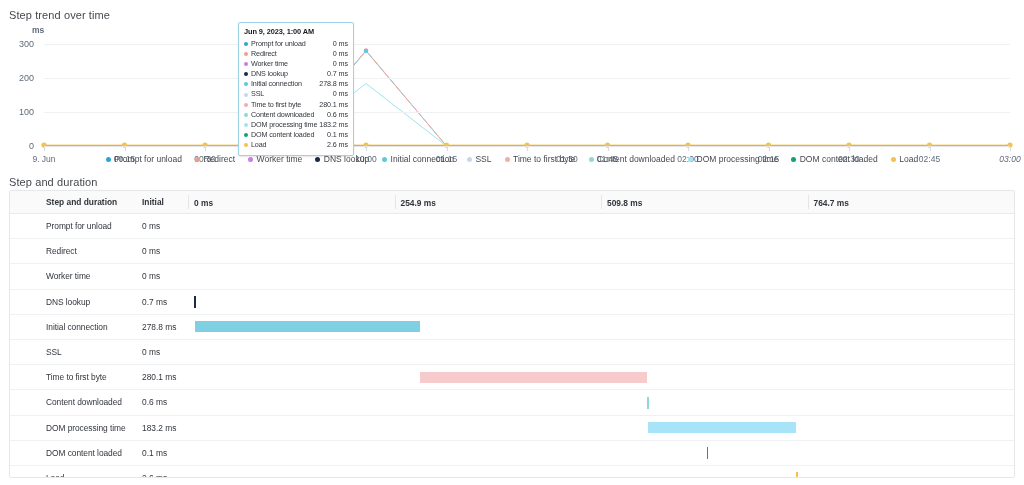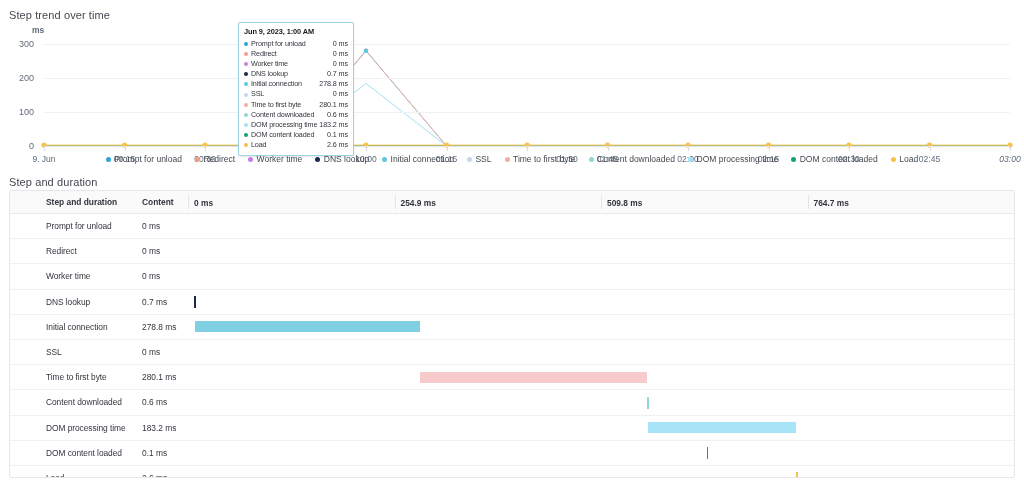--- a/index.html
+++ b/index.html
@@ -249,21 +249,21 @@
       </div>
     </div>
 </div>
 
 <div id="table-title" class="section-title">Step and duration</div>
 
 <div id="gantt">
   <div id="gantt-head">
     <div class="c-dot"></div>
     <div class="c-step">Step and duration</div>
-    <div class="c-dur">Content</div>
+    <div class="c-dur">Initial</div>
     <div class="c-track" id="head-track">
         <div class="head-sep" style="left: 0px;"></div>
         <div class="scale-lab" style="left: 6px;">0 ms</div>
         <div class="head-sep" style="left: 206.5px;"></div>
         <div class="scale-lab" style="left: 212.5px;">254.9 ms</div>
         <div class="head-sep" style="left: 413px;"></div>
         <div class="scale-lab" style="left: 419px;">509.8 ms</div>
         <div class="head-sep" style="left: 619.5px;"></div>
         <div class="scale-lab" style="left: 625.5px;">764.7 ms</div>
       </div>

